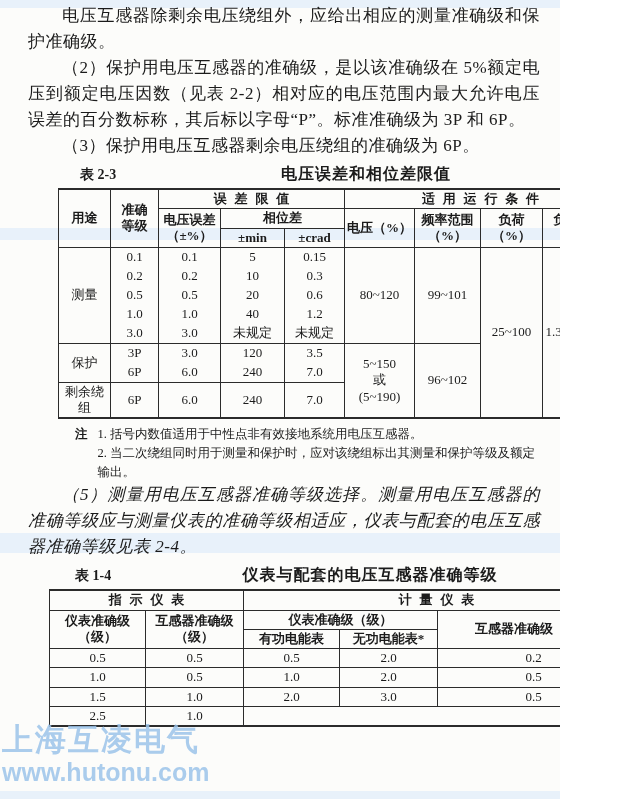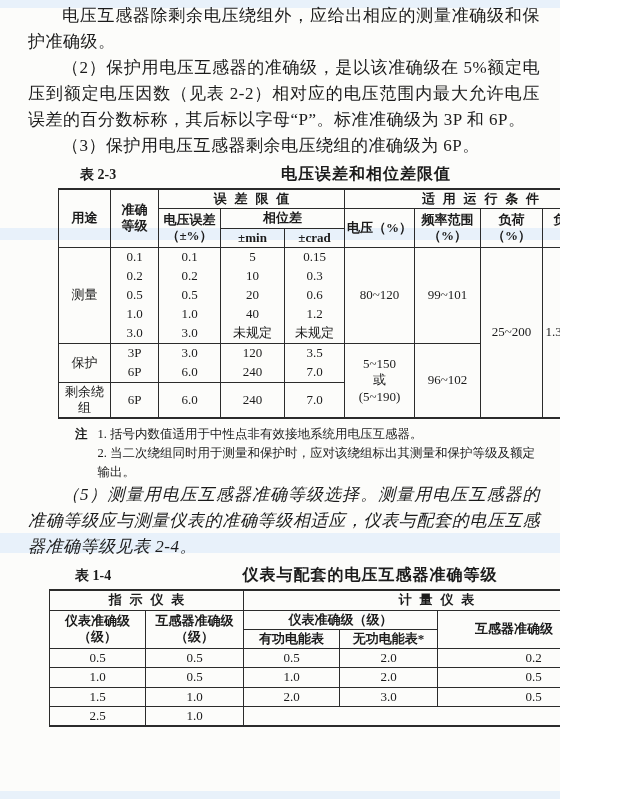--- a/index.html
+++ b/index.html
@@ -114,21 +114,21 @@
         </thead>
         <tbody>
           <tr>
             <td rowspan="5">测量</td>
             <td>0.1</td>
             <td>0.1</td>
             <td>5</td>
             <td>0.15</td>
             <td rowspan="5">80~120</td>
             <td rowspan="5">99~101</td>
-            <td rowspan="8">25~200</td>
+            <td rowspan="8">25~100</td>
             <td rowspan="8">1.3（滞后）</td>
           </tr>
           <tr>
             <td>0.2</td>
             <td>0.2</td>
             <td>10</td>
             <td>0.3</td>
           </tr>
           <tr>
             <td>0.5</td>
@@ -237,14 +237,18 @@
           <tr>
             <td>2.5</td>
             <td>1.0</td>
             <td colspan="3"></td>
           </tr>
         </tbody>
       </table>
 
   </div>
 
+  <div class="wm" style="color: rgb(156, 196, 234);">
+    <div class="wm-cn">上海互凌电气</div>
+    <div class="wm-url">www.hutonu.com</div>
+  </div>
 
 </div>
 
 </body></html>

